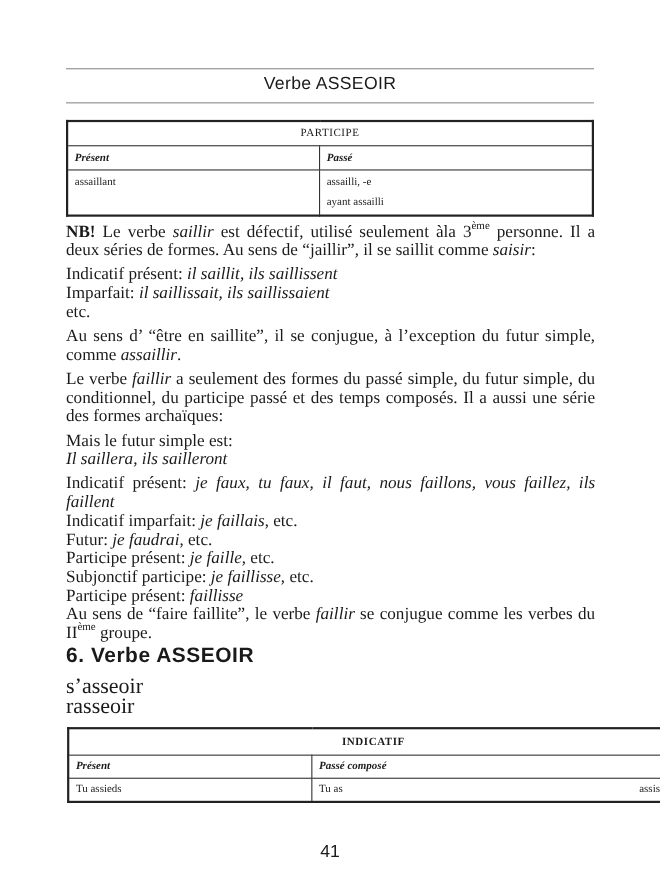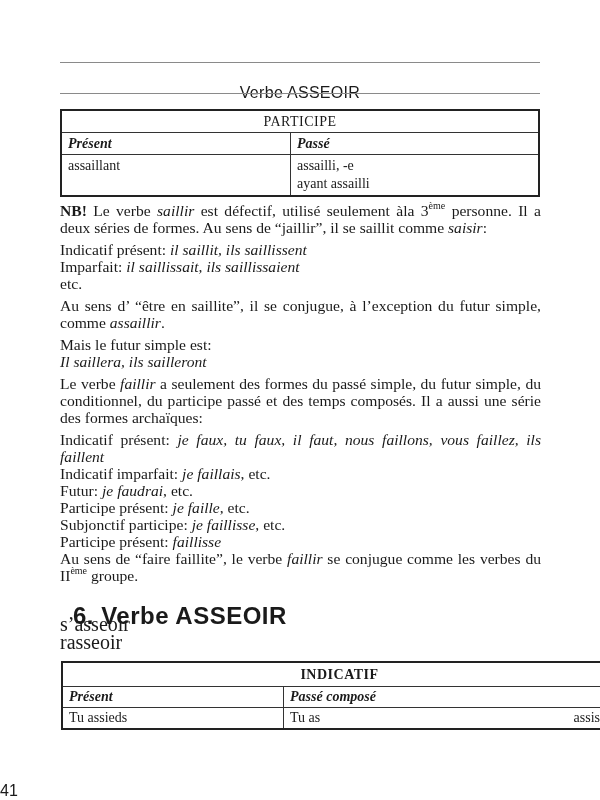--- a/index.html
+++ b/index.html
@@ -1,46 +1,46 @@
 <!DOCTYPE html>
 <html><head>
   <meta charset="utf-8">
   <style>
     html, body { margin: 0; padding: 0; background: #ffffff; }
     body { width: 600px; height: 800px; position: relative; overflow: hidden; color: #1a1a1a; }
     .serif { font-family: "Liberation Serif", "DejaVu Serif", serif; }
-    .sans { font-family: "Liberation Sans", "DejaVu Sans", sans-serif; margin-top: 16px; }
+    .sans { font-family: "Liberation Sans", "DejaVu Sans", sans-serif; }
 
     .rule { position: absolute; left: 60px; width: 480px; height: 0; border-top: 1.5px solid #8a8a8a; }
     #rule-top { top: 62px; }
     #rule-bottom { top: 93px; }
     #running-header { position: absolute; left: 60px; width: 480px; top: 68px; text-align: center; font-size: 16px; letter-spacing: 0.3px; }
 
     table.conj { position: absolute; border-collapse: collapse; border: 2.5px solid #222; }
-    table.conj td { border: 1px solid #333; padding: 0 6px; vertical-align: top; font-size: 14px; }
+    table.conj td { border: 1px solid #333; padding: 0 6px; vertical-align: top; font-size: 10px; }
     #participe-table { left: 60px; top: 109px; width: 480px; }
     #participe-table td { height: 21px; line-height: 21px; }
     #participe-table td.multi { line-height: 18px; height: 38px; padding-top: 2px; }
     .tbl-title { text-align: center; letter-spacing: 0.5px; }
     .col-head { font-weight: bold; font-style: italic; }
     .col-left { width: 216px; }
 
     #body-text { position: absolute; left: 60px; top: 202px; width: 481px; font-size: 15.6px; line-height: 17px; }
     #body-text p { margin: 0 0 5px 0; text-align: justify; }
     sup { font-size: 10px; line-height: 0; vertical-align: 7px; }
 
-    #section-heading { position: absolute; left: 73px; top: 586px; font-size: 24px; font-weight: bold; letter-spacing: 0.5px; }
+    #section-heading { position: absolute; left: 60px; top: 586px; font-size: 19px; font-weight: bold; letter-spacing: 0.5px; }
     #variants { position: absolute; left: 60px; top: 615px; font-size: 20px; line-height: 18px; }
 
     #indicatif-table { left: 61px; top: 661px; width: 557px; }
     #indicatif-table td { height: 20px; line-height: 20px; }
     #indicatif-table .col-left { width: 208px; }
     .pc { display: flex; justify-content: space-between; padding-right: 10px; }
 
-    #page-number { position: absolute; left: 0; width: 600px; top: 766px; text-align: left; font-size: 16px; }
+    #page-number { position: absolute; left: 0; width: 600px; top: 766px; text-align: center; font-size: 16px; }
   </style>
 </head>
 <body>
 
 <div class="rule" id="rule-top"></div>
 <div id="running-header" class="sans">Verbe  ASSEOIR</div>
 <div class="rule" id="rule-bottom"></div>
 
 <table id="participe-table" class="conj serif">
   <tbody>
@@ -65,26 +65,26 @@
   <p><b>NB!</b><span> Le verbe </span><i>saillir</i><span> est défectif, utilisé seulement àla 3</span><sup>ème</sup><span> personne. Il a deux séries de formes.  Au sens de “jaillir”, il se saillit comme </span><i>saisir</i><span>:</span></p>
 
   <p>
     <span>Indicatif présent: </span><i>il saillit,  ils saillissent</i><br>
     <span>Imparfait: </span><i>il saillissait, ils saillissaient</i><br>
     <span>etc.</span>
   </p>
 
   <p><span>Au sens d’ “être en saillite”, il se conjugue, à l’exception du futur simple, comme </span><i>assaillir</i><span>.</span></p>
 
+  <p><span>Le verbe </span><i>faillir</i><span> a seulement des formes du passé simple, du futur simple, du conditionnel, du participe passé et des temps composés. Il a aussi une série des formes archaïques:</span></p>
+
   <p>
     <span>Mais le futur simple est:</span><br>
     <i>Il saillera, ils sailleront</i>
   </p>
-
-  <p><span>Le verbe </span><i>faillir</i><span> a seulement des formes du passé simple, du futur simple, du conditionnel, du participe passé et des temps composés. Il a aussi une série des formes archaïques:</span></p>
 
   <p style="text-align: justify;">
     <span>Indicatif présent: </span><i>je faux, tu faux, il faut, nous faillons, vous faillez, ils faillent</i><br>
     <span>Indicatif imparfait: </span><i>je faillais</i><span>, etc.</span><br>
     <span>Futur: </span><i>je faudrai</i><span>, etc.</span><br>
     <span>Participe présent: </span><i>je faille</i><span>, etc.</span><br>
     <span>Subjonctif participe: </span><i>je faillisse</i><span>, etc.</span><br>
     <span>Participe présent: </span><i>faillisse</i><br>
     <span>Au sens de “faire faillite”, le verbe </span><i>faillir</i><span> se conjugue comme les verbes du II</span><sup>ème</sup><span> groupe.</span>
   </p>

